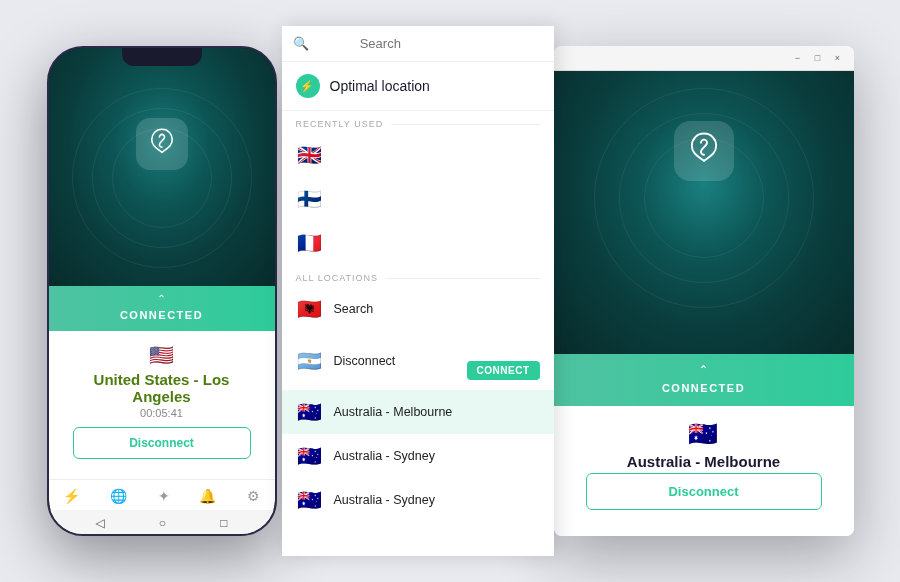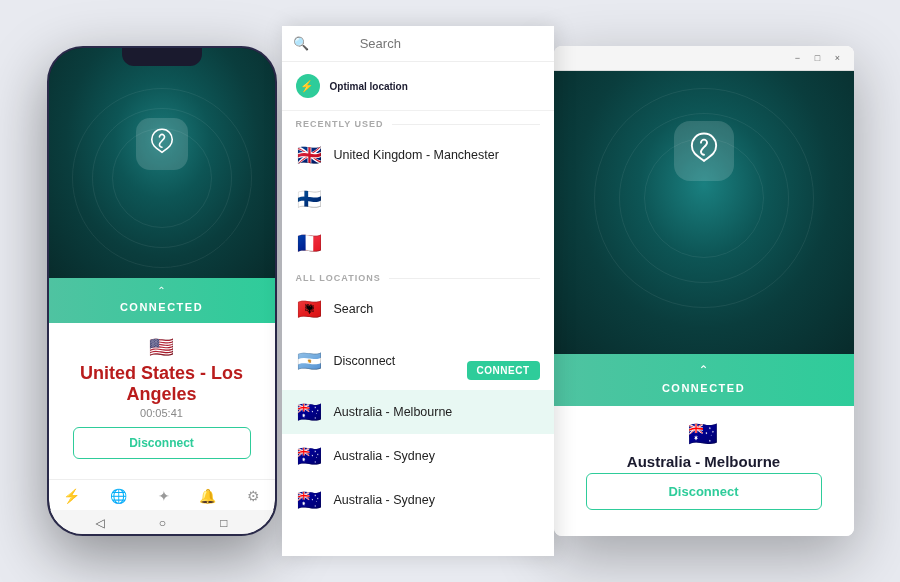--- a/index.html
+++ b/index.html
@@ -100,23 +100,23 @@
       font-size: 11px;
       font-weight: 700;
       letter-spacing: 1.5px;
     }
     .phone-info {
       padding: 12px 16px 10px;
       text-align: center;
     }
     .phone-flag { font-size: 20px; margin-bottom: 4px; }
     .phone-location {
-      font-size: 18px;
+      font-size: 15px;
       font-weight: 700;
-      color: #b91c1c;
+      color: #4d7c0f;
       margin-bottom: 2px;
     }
     .phone-time {
       font-size: 11px;
       color: #888;
       margin-bottom: 8px;
     }
     .phone-disconnect-btn {
       display: block;
       width: calc(100% - 16px);
@@ -192,25 +192,25 @@
       border-bottom: 1px solid #f0f0f0;
       cursor: pointer;
     }
     .optimal-icon {
       width: 24px; height: 24px;
       background: #2ecc9a;
       border-radius: 50%;
       display: flex; align-items: center; justify-content: center;
       color: white; font-size: 11px;
     }
-    .optimal-label { font-size: 10px; font-weight: 700; color: #1a1a2e; }
+    .optimal-label { font-size: 14px; font-weight: 400; color: #1a1a2e; }
     .section-label {
       padding: 8px 14px 4px;
       font-size: 9px;
-      font-weight: 700;
+      font-weight: 400;
       color: #aaa;
       letter-spacing: 1px;
       text-transform: uppercase;
       display: flex;
       align-items: center;
       gap: 8px;
     }
     .section-label::after {
       content: '';
       flex: 1;
@@ -388,21 +388,20 @@
     <input class="search-input" type="text" placeholder="Search" style="">
   </div>
   <div class="server-list">
     <div class="optimal-item">
       <div class="optimal-icon">⚡</div>
       <span class="optimal-label">Optimal location</span>
     </div>
     <div class="section-label">RECENTLY USED</div>
     <div class="server-item">
       <span class="server-flag">🇬🇧</span>
-      <span class="server-name">United Kingdom - Manchester</span>
     </div>
     <div class="server-item">
       <span class="server-flag">🇫🇮</span>
     </div>
     <div class="server-item">
       <span class="server-flag">🇫🇷</span>
     </div>
     <div class="section-label">ALL LOCATIONS</div>
     <div class="server-item">
       <span class="server-flag">🇦🇱</span>

